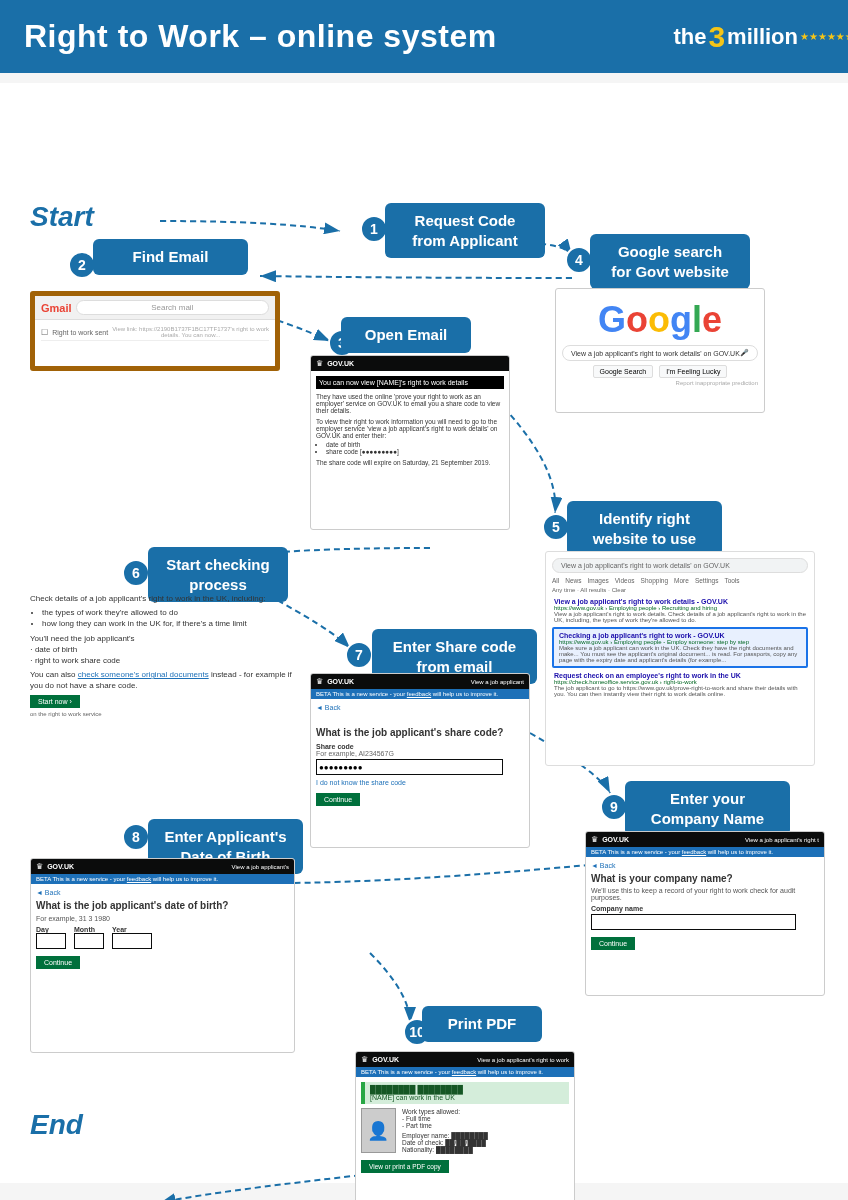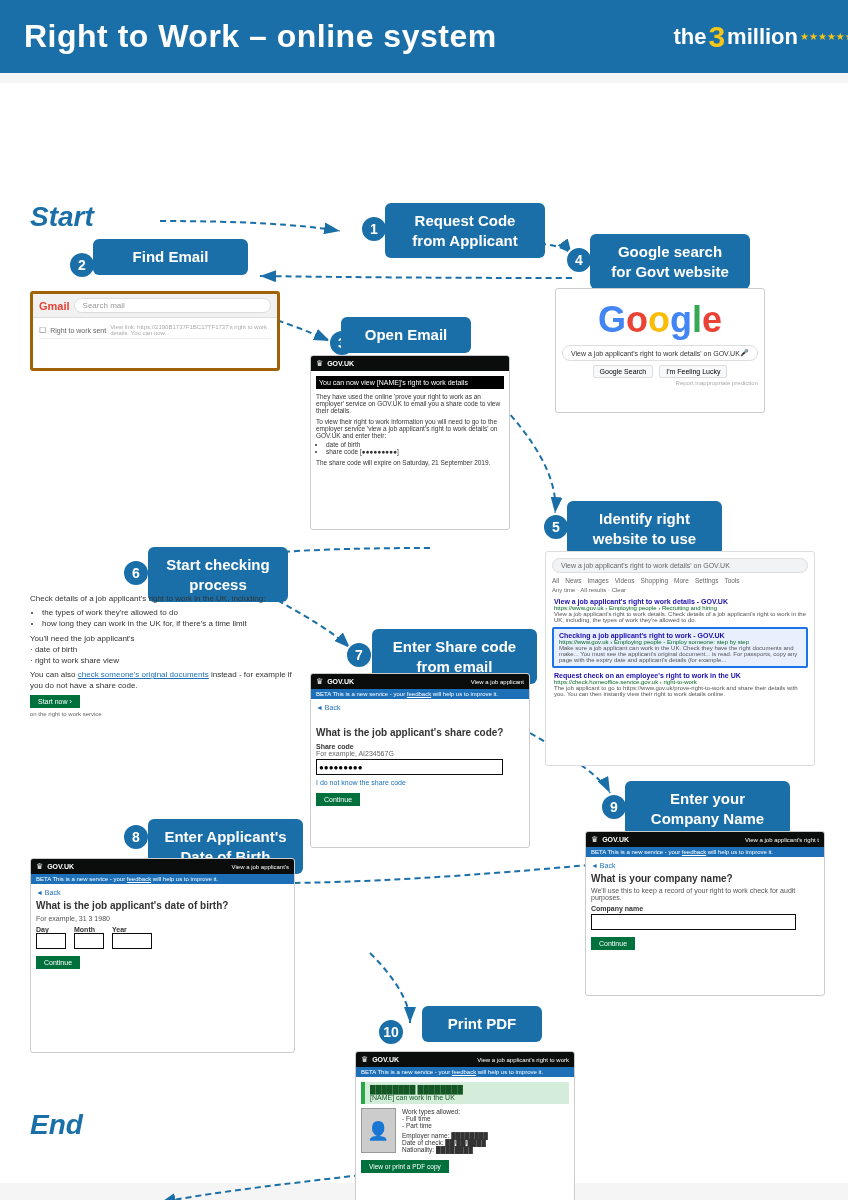--- a/index.html
+++ b/index.html
@@ -158,22 +158,23 @@
       width: 80%;
       height: 10px;
       display: block;
       margin: 2px 0;
     }
 
     
     .gmail-mock {
       position: absolute;
       background: white;
-      border: 3px solid #a16207;
+      border: 5px solid #a16207;
       border-radius: 3px;
+      text-align: center;
     }
     .gmail-header {
       background: #f1f1f1;
       padding: 4px 6px;
       display: flex;
       align-items: center;
       gap: 4px;
       border-bottom: 1px solid #ddd;
     }
     .gmail-logo {
@@ -435,21 +436,21 @@
 
     <div class="process-step" style="top:510px;left:30px;width:265px;">
       <div class="process-step-body">
         <p>Check details of a job applicant's right to work in the UK, including:</p>
         <ul style="margin-left:12px;margin-top:3px;">
           <li>the types of work they're allowed to do</li>
           <li>how long they can work in the UK for, if there's a time limit</li>
         </ul>
         <p style="margin-top:3px;">You'll need the job applicant's</p>
         <p>· date of birth</p>
-        <p>· right to work share view</p>
+        <p>· right to work share code</p>
         <p style="margin-top:3px;">You can also <span style="color:#1d70b8;text-decoration:underline;">check someone's original documents</span> instead - for example if you do not have a share code.</p>
         <button class="green-btn">Start now ›</button>
         <p style="margin-top:2px;font-size:6px;color:#666;">on the right to work service</p>
       </div>
     </div>
 
     <div class="step-circle" style="top:558px;left:345px;">7</div>
     <div class="step-box" style="top:546px;left:372px;width:165px;">
       Enter Share code<br>from email
     </div>
@@ -521,21 +522,21 @@
       <div class="screen-body">
         <div style="color:#1d70b8;font-size:7px;margin-bottom:4px;">◄ Back</div>
         <h3 style="font-size:10px;margin-bottom:3px;">What is your company name?</h3>
         <p style="font-size:7px;color:#555;margin-bottom:4px;">We'll use this to keep a record of your right to work check for audit purposes.</p>
         <label style="font-size:7px;font-weight:bold;display:block;margin-bottom:2px;">Company name</label>
         <input type="text" style="width: 90%; height: 16px; border: 1px solid rgb(11, 12, 12); font-size: 8px; display: block; margin-bottom: 4px;">
         <button class="green-btn">Continue</button>
       </div>
     </div>
 
-    <div class="step-circle" style="top:935px;left:377px;">10</div>
+    <div class="step-circle" style="top:935px;left:403px;">10</div>
     <div class="step-box" style="top:923px;left:422px;width:120px;">
       Print PDF
     </div>
 
     <div class="screen-mock" style="top:968px;left:355px;width:220px;height:155px;">
       <div class="screen-header">
         <span class="govuk-crown">♛</span>
         <span class="govuk-name">GOV.UK</span>
         <span style="flex:1;text-align:right;font-size:6px;">View a job applicant's right to work</span>
       </div>

